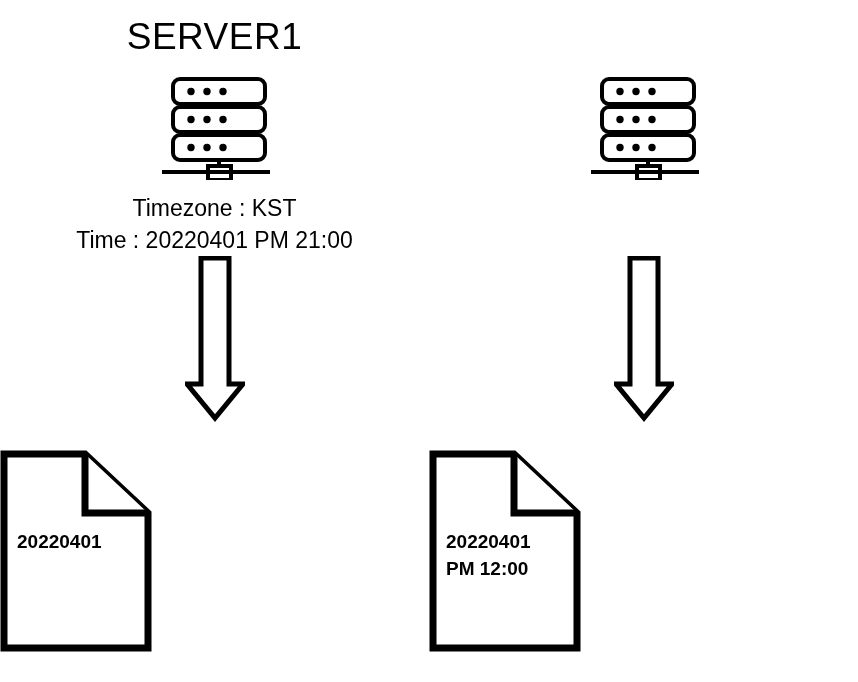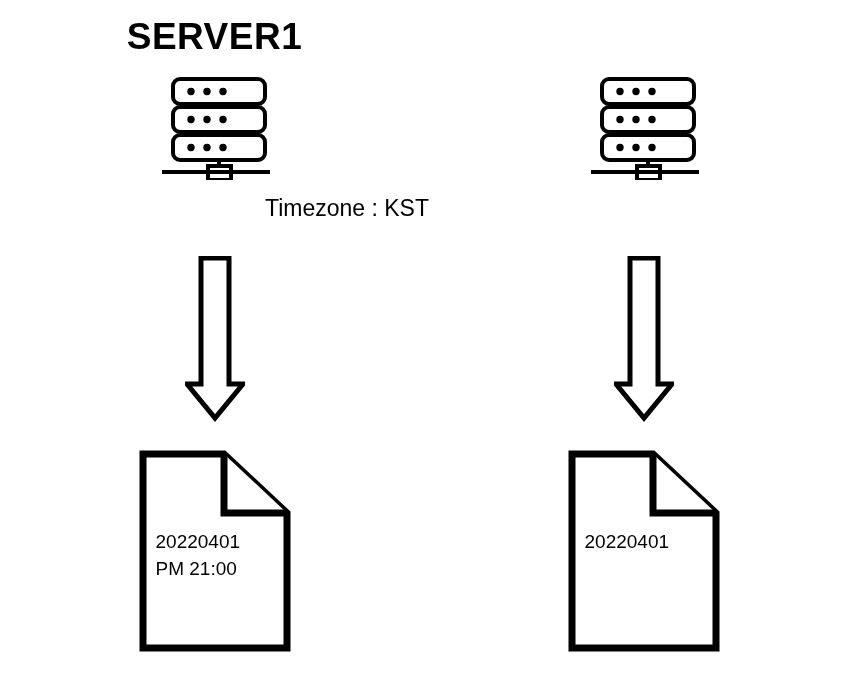--- a/index.html
+++ b/index.html
@@ -30,21 +30,21 @@
   .col-left  { left: 0; }
   .col-right { left: 429px; }
 
   .server-title {
     position: absolute;
     top: 14px;
     left: 0;
     width: 429px;
     text-align: center;
     font-size: 37px;
-    font-weight: bold;
+    font-weight: normal;
     letter-spacing: 0.5px;
     line-height: 46px;
     white-space: nowrap;
   }
 
   .server-icon {
     position: absolute;
     top: 76px;
     left: 0;
     width: 429px;
@@ -52,21 +52,21 @@
     display: flex;
     justify-content: center;
   }
   .server-icon svg { display: block; }
 
   .meta {
     position: absolute;
     top: 192px;
     left: 0;
     width: 429px;
-    text-align: right;
+    text-align: center;
   }
   .meta-line {
     font-size: 23px;
     line-height: 32px;
     white-space: nowrap;
   }
 
   .arrow {
     position: absolute;
     top: 256px;
@@ -78,21 +78,21 @@
   }
   .arrow svg { display: block; }
 
   .doc {
     position: absolute;
     top: 450px;
     left: 0;
     width: 429px;
     height: 206px;
     display: flex;
-    justify-content: center;
+    font-weight: bold;
   }
   .doc-wrap {
     position: relative;
     width: 152px;
     height: 202px;
   }
   .doc-wrap svg {
     position: absolute;
     top: 0;
     left: 0;
@@ -138,37 +138,37 @@
           <circle cx="63" cy="43.5" r="3.7"></circle>
           <circle cx="31" cy="71.5" r="3.7"></circle>
           <circle cx="47" cy="71.5" r="3.7"></circle>
           <circle cx="63" cy="71.5" r="3.7"></circle>
         </g>
       </svg>
     </div>
 
     <div class="meta">
       <div class="meta-line">Timezone : KST</div>
+      <div class="meta-line">Time : 20220401 PM 21:00</div>
     </div>
 
     <div class="arrow">
       <svg width="60" height="166" viewBox="0 0 60 166" xmlns="http://www.w3.org/2000/svg">
         <polygon points="16,2 44,2 44,128 58,128 30,162 2,128 16,128" fill="#ffffff" stroke="#000000" stroke-width="5" stroke-linejoin="miter"></polygon>
       </svg>
     </div>
 
     <div class="doc">
       <div class="doc-wrap">
         <svg width="152" height="202" viewBox="0 0 152 202" xmlns="http://www.w3.org/2000/svg">
           <path d="M4,4 L85,4 L148,63 L148,198 L4,198 Z" fill="#ffffff" stroke="#000000" stroke-width="7" stroke-linejoin="miter"></path>
           <path d="M85,4 L85,63 L148,63" fill="#ffffff" stroke="#000000" stroke-width="7" stroke-linejoin="miter"></path>
         </svg>
         <div class="doc-text">
           <div class="doc-line">20220401</div>
-          <div class="doc-line">PM 21:00</div>
         </div>
       </div>
     </div>
 
   </div>
 
   <div class="column col-right">
 
 
     <div class="server-icon">
@@ -205,19 +205,20 @@
     </div>
 
     <div class="doc">
       <div class="doc-wrap">
         <svg width="152" height="202" viewBox="0 0 152 202" xmlns="http://www.w3.org/2000/svg">
           <path d="M4,4 L85,4 L148,63 L148,198 L4,198 Z" fill="#ffffff" stroke="#000000" stroke-width="7" stroke-linejoin="miter"></path>
           <path d="M85,4 L85,63 L148,63" fill="#ffffff" stroke="#000000" stroke-width="7" stroke-linejoin="miter"></path>
         </svg>
         <div class="doc-text">
           <div class="doc-line">20220401</div>
+          <div class="doc-line">PM 12:00</div>
         </div>
       </div>
     </div>
 
   </div>
 
 </div>
 
 </body></html>

